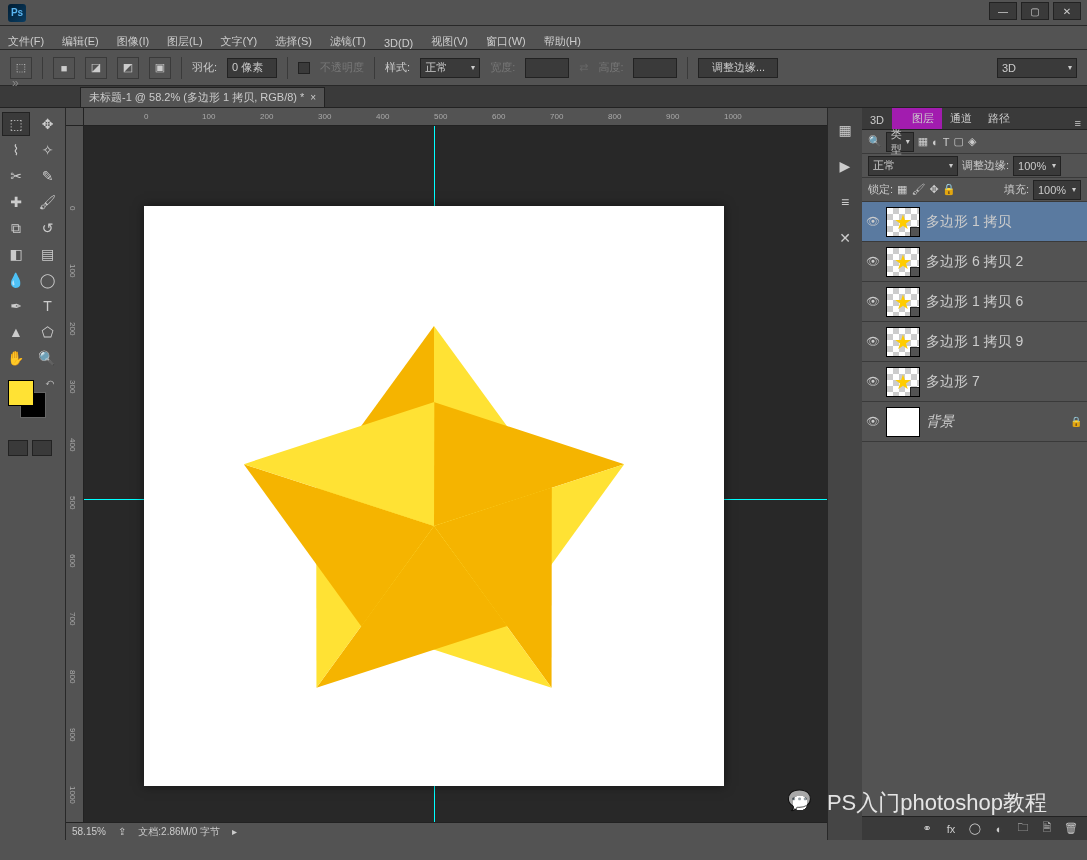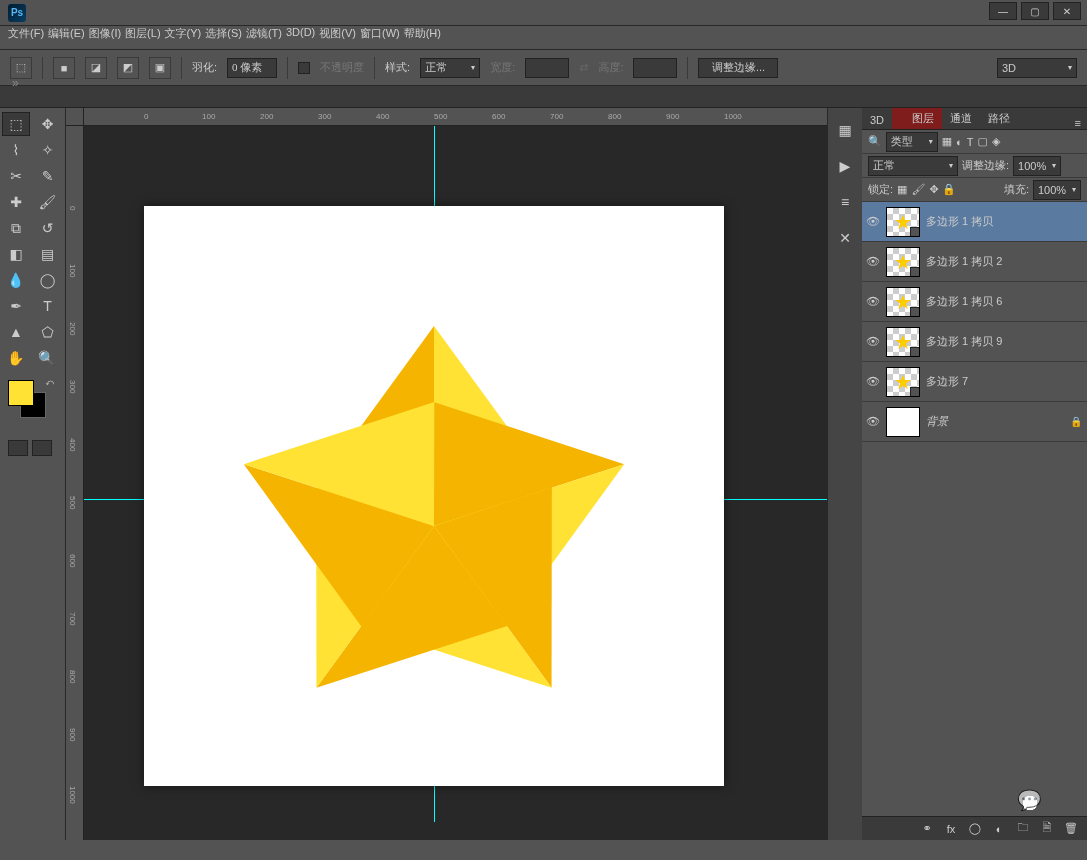--- a/index.html
+++ b/index.html
@@ -5,21 +5,21 @@
 * { margin: 0; padding: 0; box-sizing: border-box; font-family: "Microsoft YaHei", sans-serif; }
 body { background: #535353; color: #ccc; font-size: 11px; overflow: hidden; width: 1087px; height: 860px; position: relative; }
 
 
 .titlebar { height: 26px; background: #535353; display: flex; align-items: center; padding: 0 8px; border-bottom: 1px solid #282828; }
 .titlebar .logo { width: 18px; height: 18px; background: linear-gradient(135deg,#001d33,#0a3d62); border-radius: 3px; display: flex; align-items: center; justify-content: center; color: #5ab5f0; font-weight: bold; font-size: 10px; }
 .window-controls { position: absolute; right: 6px; top: 2px; display: flex; gap: 4px; }
 .win-btn { width: 28px; height: 18px; background: #3a3a3a; border: 1px solid #222; display: flex; align-items: center; justify-content: center; font-size: 10px; cursor: pointer; }
 
 
-.menubar { height: 24px; background: #535353; display: flex; align-items: flex-start; padding: 0 8px; gap: 4px; border-bottom: 1px solid #282828; }
+.menubar { height: 24px; background: #535353; display: flex; align-items: flex-end; padding: 0 8px; gap: 18px; border-bottom: 1px solid #282828; }
 .menubar span { cursor: pointer; }
 
 
 .optionsbar { height: 36px; background: #535353; display: flex; align-items: center; padding: 0 10px; gap: 10px; border-bottom: 1px solid #282828; }
 .optionsbar .sep { width: 1px; height: 22px; background: #3a3a3a; }
 .opt-btn { width: 22px; height: 22px; border: 1px solid #3a3a3a; display: flex; align-items: center; justify-content: center; cursor: pointer; }
 .opt-input { background: #3a3a3a; border: 1px solid #222; color: #ccc; height: 20px; padding: 0 4px; font-size: 11px; }
 .opt-dropdown { background: #3a3a3a; border: 1px solid #222; color: #ccc; height: 20px; padding: 0 4px 0 4px; font-size: 11px; display: flex; align-items: center; gap: 4px; cursor: pointer; }
 .opt-dropdown::after { content: "▾"; font-size: 8px; margin-left: auto; }
 .checkbox { width: 12px; height: 12px; border: 1px solid #222; background: #3a3a3a; display: inline-block; }
@@ -58,32 +58,32 @@
 .star-svg { position: absolute; left: 80px; top: 100px; }
 .statusbar-canvas { position: absolute; bottom: 0; left: 0; right: 0; height: 18px; background: #535353; border-top: 1px solid #222; display: flex; align-items: center; padding: 0 6px; gap: 12px; font-size: 10px; }
 
 
 .right-dock { width: 260px; background: #535353; border-left: 1px solid #282828; display: flex; }
 .dock-icons { width: 34px; background: #454545; display: flex; flex-direction: column; align-items: center; gap: 12px; padding-top: 10px; }
 .dock-icon { width: 24px; height: 24px; display: flex; align-items: center; justify-content: center; cursor: pointer; font-size: 14px; color: #ccc; }
 .panels { flex: 1; display: flex; flex-direction: column; }
 .panel-tabs { height: 22px; background: #3a3a3a; display: flex; align-items: flex-end; border-bottom: 1px solid #222; }
 .panel-tab { padding: 3px 8px; font-size: 11px; cursor: pointer; }
-.panel-tab.active { background: #7f1d1d; padding-left: 20px; }
+.panel-tab.active { background: #a21caf; padding-left: 20px; }
 .panel-tabs .menu-icon { margin-left: auto; padding: 0 6px; cursor: pointer; }
 .panel-row { height: 24px; display: flex; align-items: center; padding: 0 6px; gap: 4px; border-bottom: 1px solid #3a3a3a; }
 .layers-list { flex: 1; overflow: auto; }
 .layer-item { height: 40px; display: flex; align-items: center; padding: 0 4px; gap: 6px; border-bottom: 1px solid #3a3a3a; cursor: pointer; }
 .layer-item.selected { background: #5a7aa0; }
 .eye { width: 14px; text-align: center; cursor: pointer; }
 .thumb { width: 34px; height: 30px; background: #fff; border: 1px solid #000; position: relative; display: flex; align-items: center; justify-content: center; overflow: hidden; }
 .thumb.checker { background: repeating-conic-gradient(#ccc 0 25%, #fff 0 50%) 0 0/12px 12px; }
 .thumb .mini-star { font-size: 20px; color: #ffcc00; }
 .thumb .corner { position: absolute; bottom: -3px; right: -3px; width: 12px; height: 12px; background: #535353; border: 1px solid #222; }
-.layer-name { font-size: 11px; }
+.layer-name { font-size: 14px; }
 .layer-name.italic { font-style: italic; }
 .lock-icon { margin-left: auto; font-size: 10px; }
 .panel-footer { height: 24px; border-top: 1px solid #222; background: #3a3a3a; display: flex; align-items: center; justify-content: flex-end; gap: 4px; padding: 0 6px; }
 .footer-btn { width: 20px; height: 18px; display: flex; align-items: center; justify-content: center; cursor: pointer; font-size: 11px; }
 
 
 .watermark { position: absolute; right: 40px; bottom: 40px; color: rgba(255,255,255,0.85); font-size: 22px; display: flex; align-items: center; gap: 10px; }
 .wechat-icon { width: 34px; height: 34px; background: radial-gradient(circle,#fff 30%, transparent 31%); border-radius: 50%; position: relative; }
 .wechat-icon::before { content: "💬"; position: absolute; left: 4px; top: 2px; font-size: 20px; opacity: 0.7; }
 
@@ -117,21 +117,21 @@
 
 <div class="optionsbar">
   <div class="opt-btn">⬚</div>
   <div class="sep"></div>
   <div class="opt-btn">■</div>
   <div class="opt-btn">◪</div>
   <div class="opt-btn">◩</div>
   <div class="opt-btn">▣</div>
   <div class="sep"></div>
   <span>羽化:</span>
-  <input class="opt-input" style="width: 50px; font-family: Liberation Serif, serif;" value="0 像素">
+  <input class="opt-input" style="width: 50px;" value="0 像素">
   <div class="sep"></div>
   <span class="checkbox"></span>
   <span style="color:#777">不透明度</span>
   <div class="sep"></div>
   <span>样式:</span>
   <div class="opt-dropdown" style="width:60px">
       <span>正常</span>
     </div>
   <span style="color:#777">宽度:</span>
   <input class="opt-input" style="width: 44px;" disabled="">
@@ -141,20 +141,24 @@
   <div class="sep"></div>
   <button class="opt-input" style="width:80px;cursor:pointer">调整边缘...</button>
   <div style="flex:1"></div>
   <div class="opt-dropdown" style="width:80px">
       <span>3D</span>
     </div>
 </div>
 
 <div class="doctab-area">
   <span class="doctab-handle">»</span>
+  <div class="doctab">
+    <span>未标题-1 @ 58.2% (多边形 1 拷贝, RGB/8) *</span>
+    <span class="close">×</span>
+  </div>
 </div>
 
 <div class="main">
 
   <div class="toolbox">
     <div class="tool-grid">
       <div class="tool active">⬚</div>
       <div class="tool">✥</div>
       <div class="tool">⌇</div>
       <div class="tool">✧</div>
@@ -238,40 +242,46 @@
               <polygon points="0,0 0,-200 118,-38" fill="#ffe234"></polygon>
             </g>
             <g transform="rotate(288)">
               <polygon points="0,0 0,-200 -118,-38" fill="#f5b400"></polygon>
               <polygon points="0,0 0,-200 118,-38" fill="#ffe234"></polygon>
             </g>
           </g>
         </svg>
       </div>
     </div>
+    <div class="statusbar-canvas">
+      <span>58.15%</span>
+      <span>⇪</span>
+      <span>文档:2.86M/0 字节</span>
+      <span>▸</span>
+    </div>
   </div>
 
   <div class="right-dock">
     <div class="dock-icons">
       <div class="dock-icon">▦</div>
       <div class="dock-icon">▶</div>
       <div class="dock-icon">≡</div>
       <div class="dock-icon">✕</div>
     </div>
     <div class="panels">
       <div class="panel-tabs">
         <div class="panel-tab">3D</div>
         <div class="panel-tab active">图层</div>
         <div class="panel-tab">通道</div>
         <div class="panel-tab">路径</div>
         <div class="menu-icon">≡</div>
       </div>
       <div class="panel-row">
         <span class="small-icon">🔍</span>
-        <div class="opt-dropdown" style="width:52px">
+        <div class="opt-dropdown" style="width:28px">
             <span>类型</span>
           </div>
         <span class="small-icon">▦</span>
         <span class="small-icon">◐</span>
         <span class="small-icon">T</span>
         <span class="small-icon">▢</span>
         <span class="small-icon">◈</span>
       </div>
       <div class="panel-row">
         <div class="opt-dropdown" style="width:90px">
@@ -301,21 +311,21 @@
               <div class="corner"></div>
             </div>
             <span class="layer-name">多边形 1 拷贝</span>
           </div>
           <div class="layer-item">
             <span class="eye">👁</span>
             <div class="thumb checker">
               <span class="mini-star">★</span>
               <div class="corner"></div>
             </div>
-            <span class="layer-name">多边形 1 拷贝 2</span>
+            <span class="layer-name">多边形 6 拷贝 2</span>
           </div>
           <div class="layer-item">
             <span class="eye">👁</span>
             <div class="thumb checker">
               <span class="mini-star">★</span>
               <div class="corner"></div>
             </div>
             <span class="layer-name">多边形 1 拷贝 6</span>
           </div>
           <div class="layer-item">
@@ -350,13 +360,14 @@
         <div class="footer-btn">🗎</div>
         <div class="footer-btn">🗑</div>
       </div>
     </div>
   </div>
 
 </div>
 
 <div class="watermark">
   <div class="wechat-icon"></div>
+  <span>PS入门photoshop教程</span>
 </div>
 
 </body></html>

